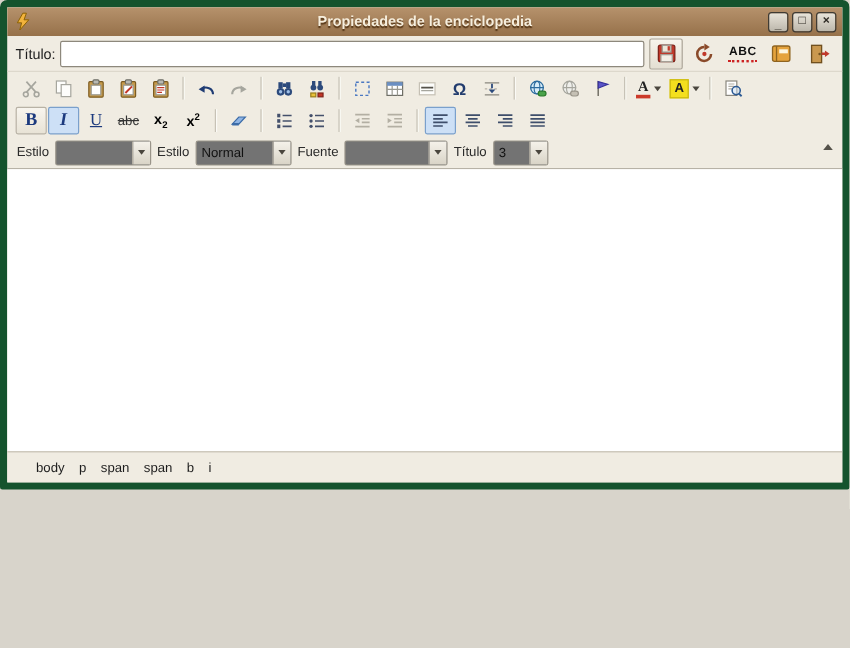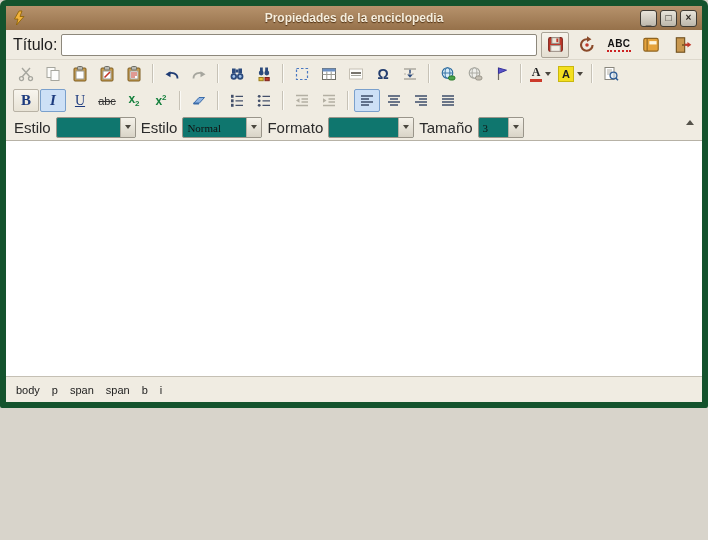--- a/index.html
+++ b/index.html
@@ -16,21 +16,21 @@
               color:#f6eedd; text-shadow:0 1px 1px rgba(70,40,10,.9); pointer-events:none; }
   .win-btns { margin-left:auto; display:flex; gap:3px; z-index:1; }
   .win-btn { width:17px; height:17px; border:1px solid #3f3b34; border-radius:3px;
              background:linear-gradient(#e8e4da,#bcb7ab); font-size:10px; line-height:1;
              display:flex; align-items:center; justify-content:center; color:#2e2a24; font-weight:bold; }
   .win-btn .gmin { margin-top:6px; }
 
   
   .title-row { flex:0 0 30px; height:30px; display:flex; align-items:center; padding:0 5px 0 7px;
                gap:4px; border-bottom:1px solid #ddd8cc; }
-  .title-label { font-size:16px; color:#1d1d1d; white-space:nowrap; }
+  .title-label { font-size:12px; color:#1d1d1d; white-space:nowrap; }
   .title-input { flex:1; height:22px; border:1px solid #8d887c; border-radius:2px; padding:0 5px;
                  font-size:12px; background:#fff; font-family:"Liberation Sans",sans-serif; }
   .hbtn { width:28px; height:26px; display:flex; align-items:center; justify-content:center;
           border:1px solid transparent; border-radius:2px; flex:0 0 auto; }
   .hbtn.framed { border-color:#aaa497; background:linear-gradient(#f7f4ec,#e4dfd2); }
   .abc { font-weight:bold; font-size:10px; color:#111; letter-spacing:.5px;
          border-bottom:2px dotted #cc2222; padding-bottom:1px; }
 
   
   .toolbar { display:flex; align-items:center; padding:0 7px; gap:1px; }
@@ -39,49 +39,49 @@
   .tbtn { min-width:26px; height:23px; padding:0 2px; display:flex; align-items:center;
           justify-content:center; border:1px solid transparent; border-radius:2px; }
   .tbtn.active { background:#cde0f6; border-color:#7aa0cc; }
   .tbtn.framed { border-color:#b8b2a5; background:linear-gradient(#f8f5ee,#e8e3d6); }
   .sep { width:2px; height:19px; margin:0 4px; border-left:1px solid #c7c2b6; border-right:1px solid #fbfaf6; }
 
   .g-bold   { font-family:"Liberation Serif",serif; font-weight:bold; font-size:15px; color:#1c3a7e; }
   .g-italic { font-family:"Liberation Serif",serif; font-weight:bold; font-style:italic; font-size:15px; color:#1c3a7e; }
   .g-under  { font-family:"Liberation Serif",serif; font-size:14px; color:#1c3a7e; text-decoration:underline; }
   .g-strike { font-size:11px; color:#333; text-decoration:line-through; }
-  .g-subsup { font-size:12px; color:#15803d; font-weight:bold; }
+  .g-subsup { font-size:12px; color:#000000; font-weight:bold; }
   .g-subsup .lo { font-size:8px; vertical-align:sub; }
   .g-subsup .hi { font-size:8px; vertical-align:super; }
   .g-omega  { font-size:14px; font-weight:bold; color:#223c6e; }
 
   .fc-wrap { display:flex; flex-direction:column; align-items:center; line-height:1; }
   .fc-A { font-family:"Liberation Serif",serif; font-weight:bold; font-size:12px; color:#222; }
   .fc-bar { width:12px; height:3px; background:#cc3a2a; margin-top:1px; }
   .hl-A { font-weight:bold; font-size:11px; color:#222; background:#f4df1e; border:1px solid #c9b70f;
           padding:0 3px; line-height:14px; }
   .tri-down { width:0; height:0; border-left:3.5px solid transparent; border-right:3.5px solid transparent;
               border-top:4px solid #4a463e; margin-left:3px; }
 
   
   .combos-row { flex:0 0 27px; height:27px; display:flex; align-items:center; gap:5px; padding:0 8px;
                 border-bottom:1px solid #b7b2a6; }
-  .clabel { font-size:15px; color:#2b2b2b; white-space:nowrap; }
-  .combo { display:flex; height:21px; border:1px solid #9a958a; background:#0f766e; border-radius:2px;font-family:Liberation Serif, serif; }
+  .clabel { font-size:11px; color:#2b2b2b; white-space:nowrap; }
+  .combo { display:flex; height:21px; border:1px solid #9a958a; background:#737373; border-radius:2px; }
   .combo-text { flex:1; font-size:11px; padding:4px 4px 0; color:#111; overflow:hidden; white-space:nowrap; }
   .combo-btn { width:15px; background:linear-gradient(#f5f2ea,#d9d4c7); border-left:1px solid #b5b0a4;
                display:flex; align-items:center; justify-content:center; }
   .combo-btn .tri-down { margin-left:0; }
   .w-estilo { width:80px; } .w-formato { width:80px; } .w-fuente { width:86px; } .w-tamano { width:46px; }
   .up-tri { width:0; height:0; border-left:4px solid transparent; border-right:4px solid transparent;
             border-bottom:5px solid #55524a; margin-left:auto; margin-bottom:10px; }
 
   
   .editor { flex:1; background:#fff; }
-  .statusbar { flex:0 0 26px; height:26px; display:flex; align-items:center; gap:12px; padding:0 10px;
+  .statusbar { flex:0 0 26px; height:26px; display:flex; align-items:center; gap:12px; padding:0 24px;
                font-size:11px; color:#1d1d1d; background:#f0ece2; border-top:1px solid #c5c0b4; }
   .statusbar span { cursor:default; }
 
   svg { display:block; }
 </style>
 </head>
 <body>
 
 <div class="window">
 
@@ -380,28 +380,28 @@
           <span class="tri-down"></span>
         </span>
     </span>
     <span class="clabel">Estilo</span>
     <span class="combo w-formato">
       <span class="combo-text">Normal</span>
       <span class="combo-btn">
           <span class="tri-down"></span>
         </span>
     </span>
-    <span class="clabel">Formato</span>
+    <span class="clabel">Fuente</span>
     <span class="combo w-fuente">
       <span class="combo-text"></span>
       <span class="combo-btn">
           <span class="tri-down"></span>
         </span>
     </span>
-    <span class="clabel">Tamaño</span>
+    <span class="clabel">Título</span>
     <span class="combo w-tamano">
       <span class="combo-text">3</span>
       <span class="combo-btn">
           <span class="tri-down"></span>
         </span>
     </span>
     <span class="up-tri"></span>
   </div>
 
   <div class="editor"></div>

